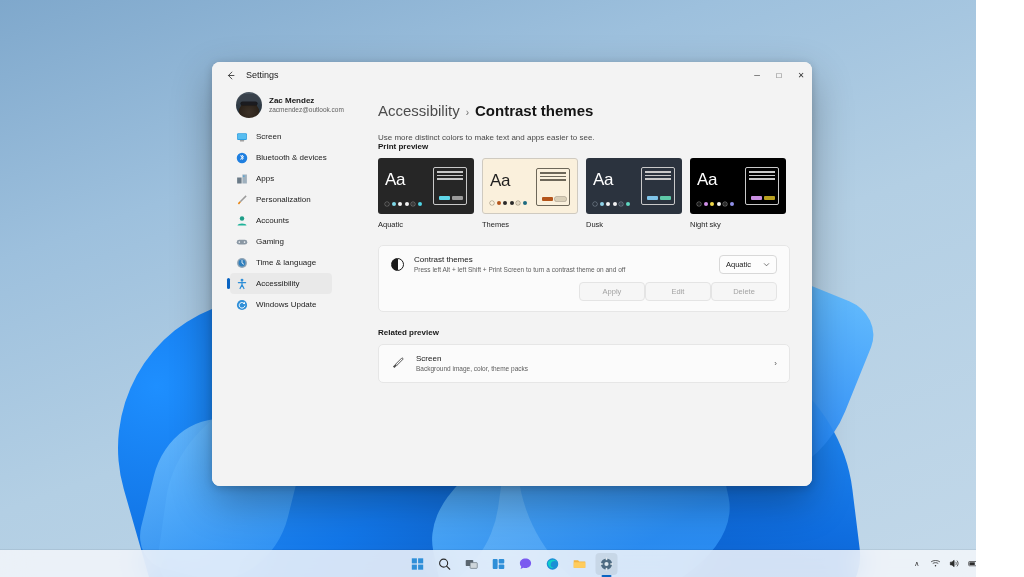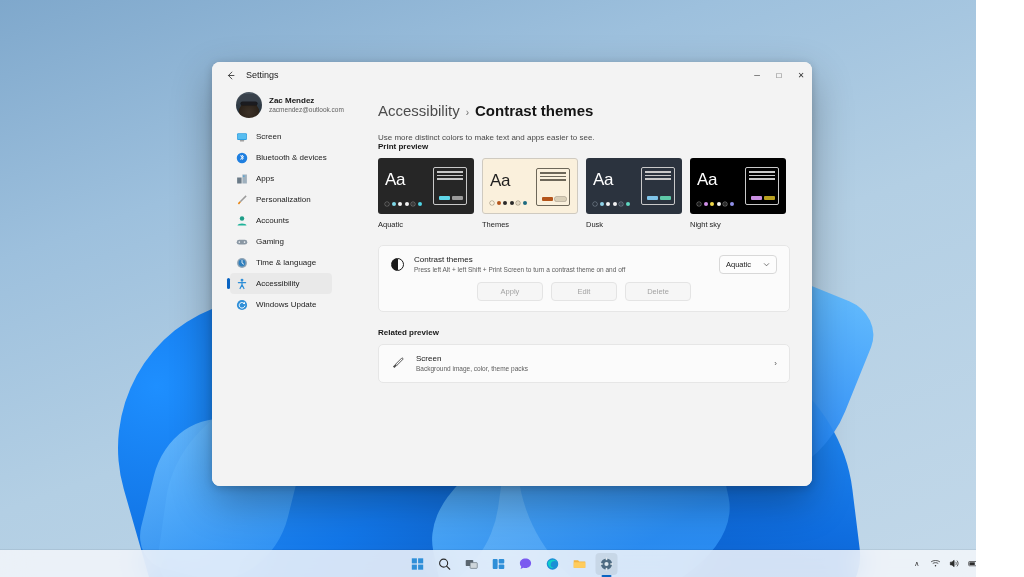--- a/index.html
+++ b/index.html
@@ -181,21 +181,21 @@
   }
   .row-texts { flex: 1; min-width: 0; }
   .row-title { font-size: 8px; color: #171717; line-height: 1.4; }
   .row-sub { font-size: 6.5px; color: #5d5d5d; line-height: 1.4; }
   .dropdown {
     width: 58px; height: 19px; border: 1px solid #d8d8d8; border-radius: 4px;
     background: #fdfdfd; display: flex; align-items: center;
     padding: 0 6px; gap: 4px; font-size: 7.5px; color: #1b1b1b;
   }
   .dd-label { flex: 1; }
-  .card-actions { display: flex; gap: 8px; justify-content: center; padding: 0 12px 10px 12px; }
+  .card-actions { display: flex; justify-content: flex-end; padding: 0 12px 10px 12px; }
   .btn {
     width: 66px; height: 19px; border: 1px solid #e4e4e4; border-radius: 4px;
     background: #f6f6f6; color: #a3a3a3; font-size: 7.5px;
     display: flex; align-items: center; justify-content: center;
     font-family: "Liberation Sans", sans-serif;
   }
 
   .link-card {
     background: #fbfbfb; border: 1px solid #e6e6e6; border-radius: 5px;
     display: flex; align-items: center; padding: 8px 12px;

